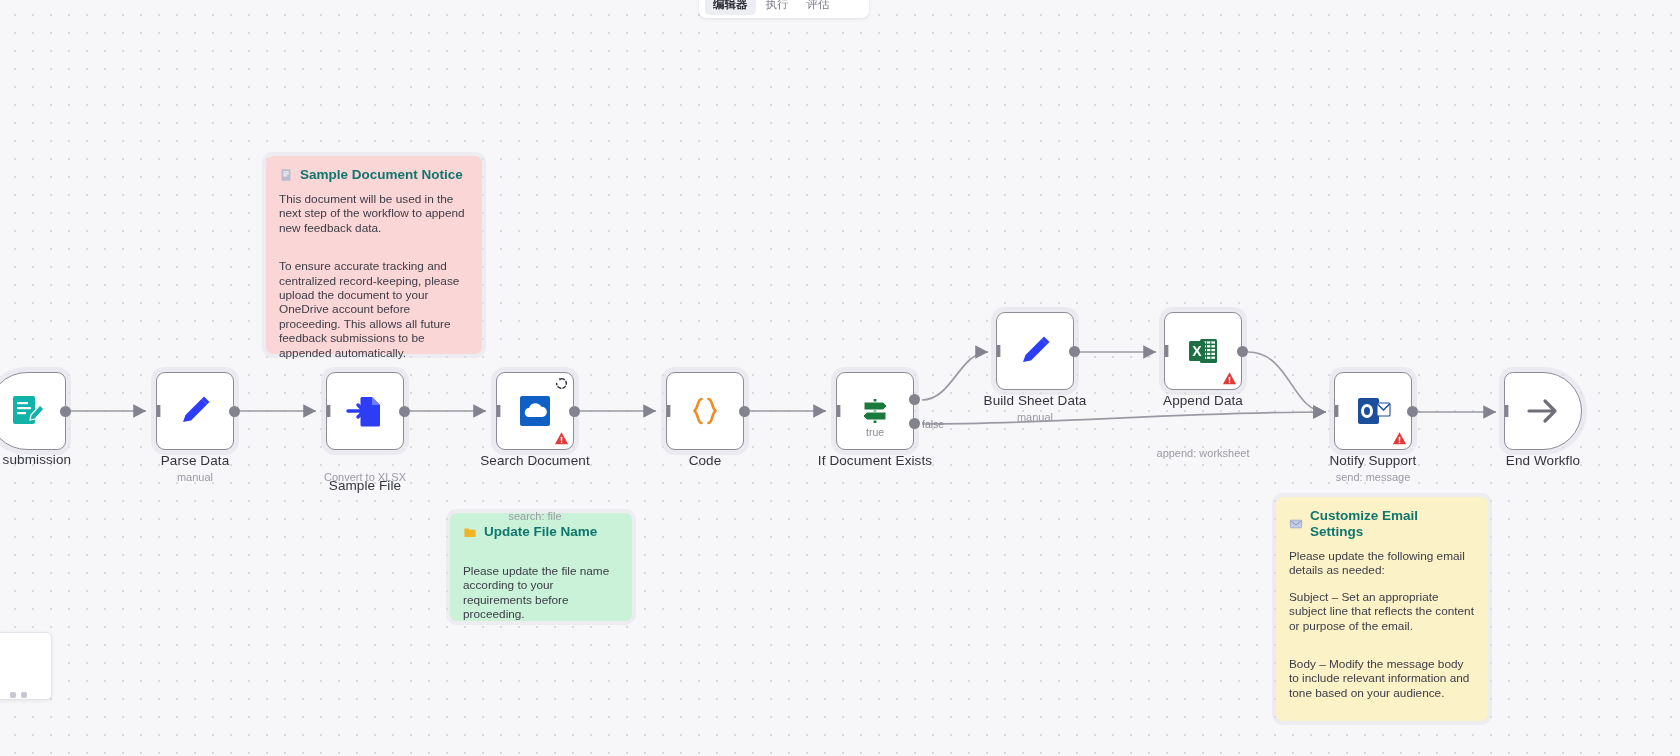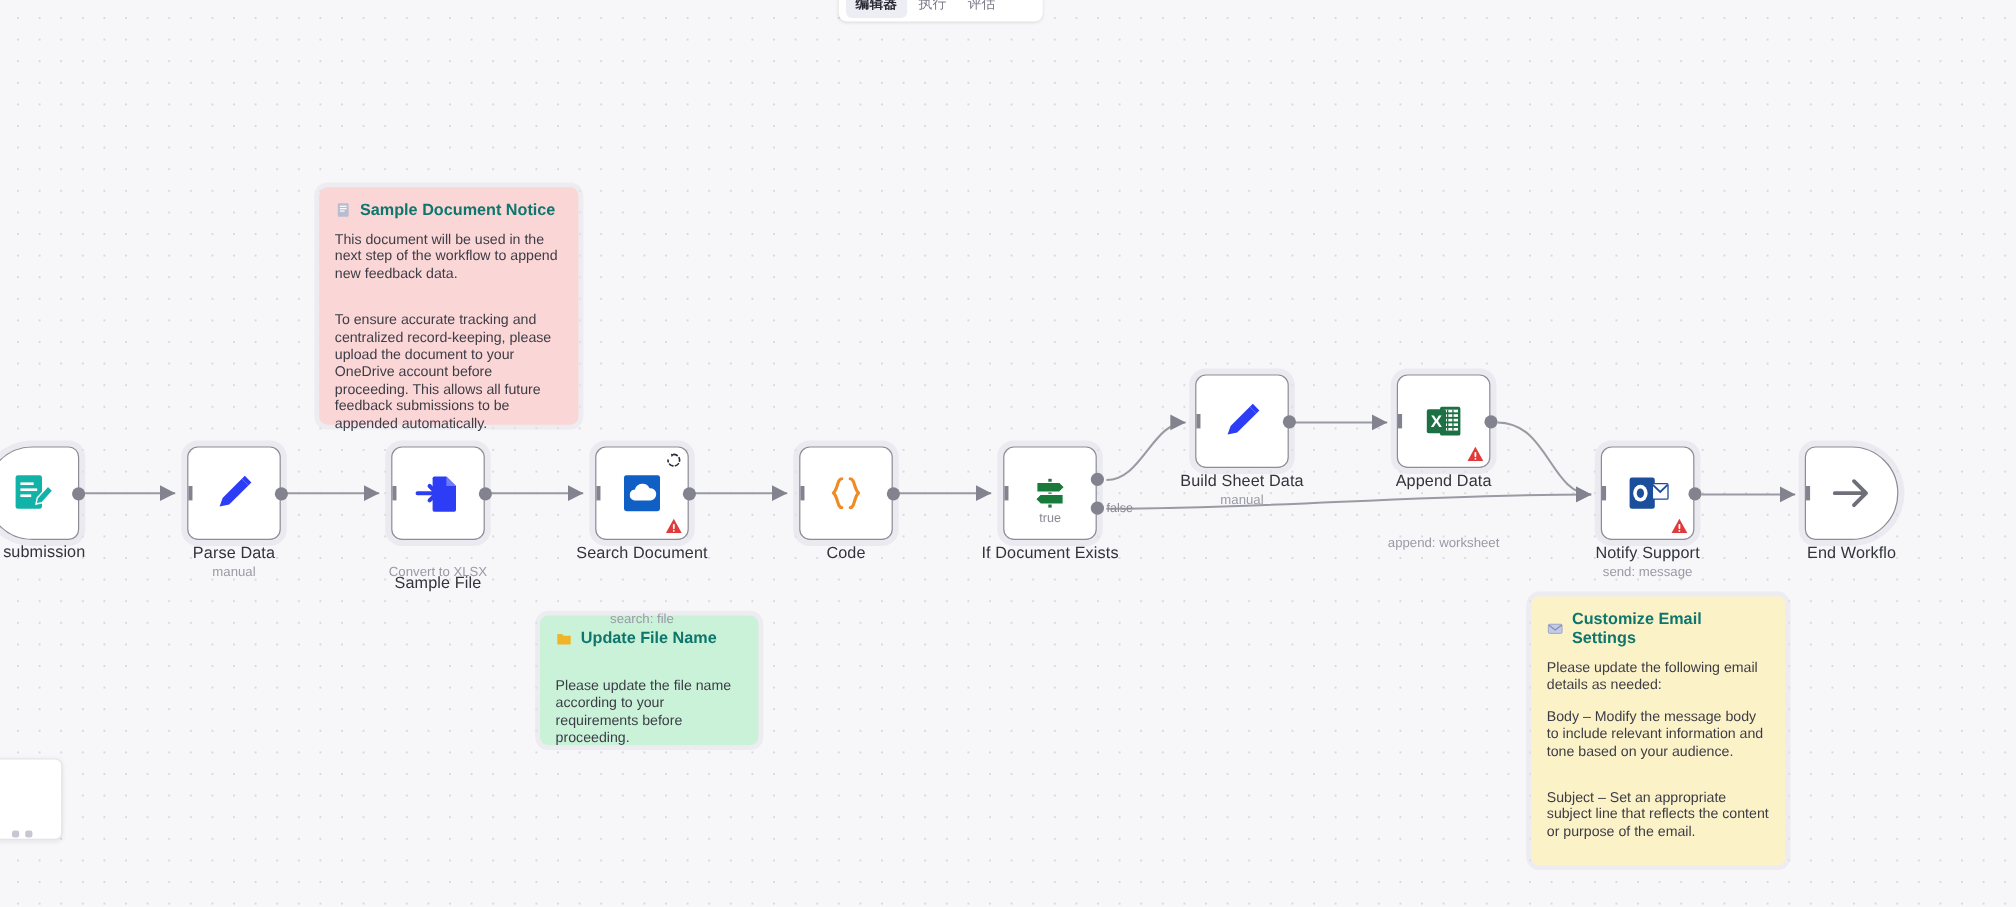--- a/index.html
+++ b/index.html
@@ -350,22 +350,22 @@
 
   <div class="note note-yellow" style="left:1276px; top:497px; width:212px; height:224px;">
     <div class="nhead">
       <svg class="ico" viewBox="0 0 14 14">
         <rect x="1.3" y="3.2" width="11.4" height="7.6" rx="1" fill="#c3cbe6" stroke="#9aa4c6" stroke-width=".8"></rect>
         <path d="M1.6 3.8 L7 8 L12.4 3.8" stroke="#7f8cb4" stroke-width=".9" fill="none"></path>
       </svg>
       <span>Customize Email Settings</span>
     </div>
     <p>Please update the following email details as needed:</p>
+    <p>Subject – Set an appropriate subject line that reflects the content or purpose of the email.</p>
     <p>Body – Modify the message body to include relevant information and tone based on your audience.</p>
-    <p>Subject – Set an appropriate subject line that reflects the content or purpose of the email.</p>
   </div>
 
   <div id="tabstrip">
     <div class="tab active">编辑器</div>
     <div class="tab">执行</div>
     <div class="tab">评估</div>
   </div>
 
   <div id="cornerpanel"></div>
   <div id="cornerdots">

